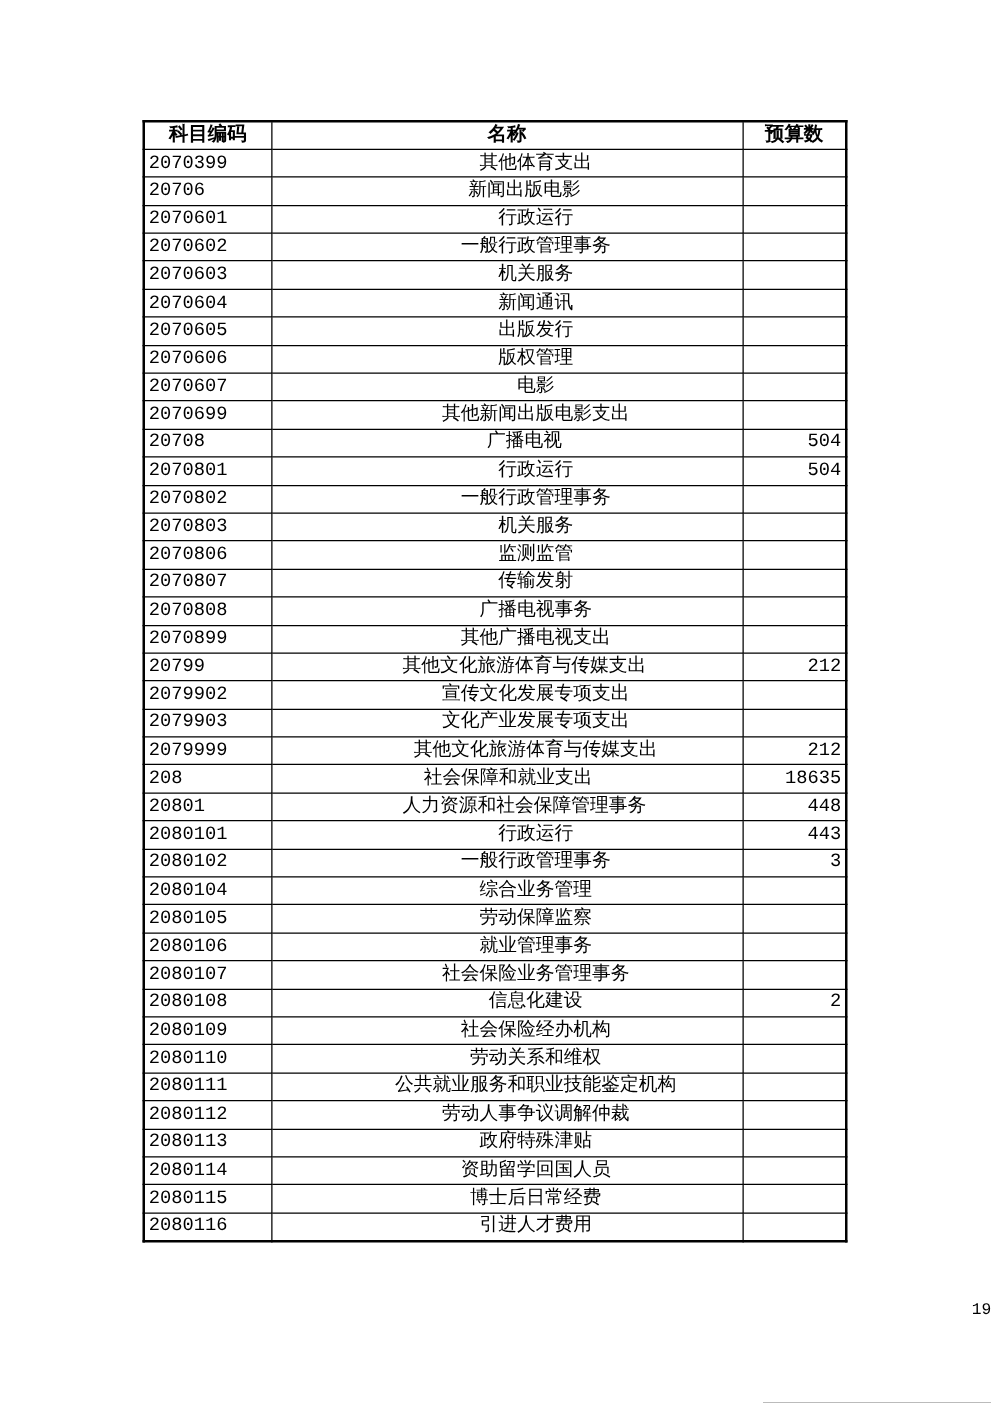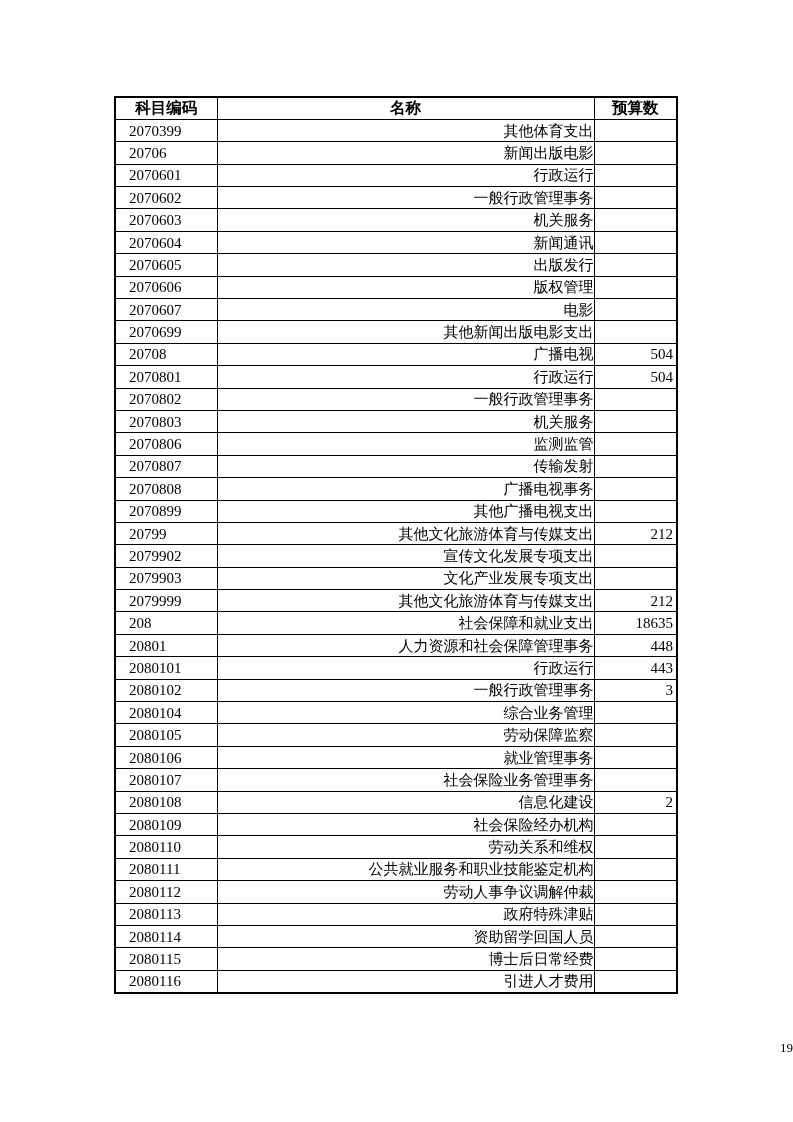--- a/index.html
+++ b/index.html
@@ -4,21 +4,21 @@
 <style>
   * { margin: 0; padding: 0; box-sizing: border-box; }
   html, body { background: #888; }
   .page {
     position: relative;
     width: 793px;
     height: 1122px;
     background: #ffffff;
     margin: 0 auto;
     overflow: hidden;
-    font-family: Liberation Serif, serif;
+    font-family: Liberation Mono, monospace;
     color: #000000;
   }
   table.budget-table {
     position: absolute;
     left: 114px;
     top: 96px;
     width: 562px;
     border-collapse: collapse;
     table-layout: fixed;
     border: 2px solid #000000;
@@ -34,22 +34,22 @@
     line-height: 20px;
     vertical-align: middle;
     white-space: nowrap;
     overflow: hidden;
   }
   table.budget-table th {
     font-weight: bold;
     text-align: center;
     font-size: 15.5px;
   }
-  td.code-cell   { text-align: left;  padding-left: 13px; margin-top: 21px; }
-  td.name-cell   { text-align: right;  }
+  td.code-cell   { text-align: left;  padding-left: 3px; margin-top: 21px; }
+  td.name-cell   { text-align: center;  }
   td.budget-cell { text-align: right; padding-right: 3px; }
   .page-number {
     position: absolute;
     left: 0;
     top: 1040px;
     width: 100%;
     text-align: right;
     font-size: 13px;
     color: #000000;
   }

